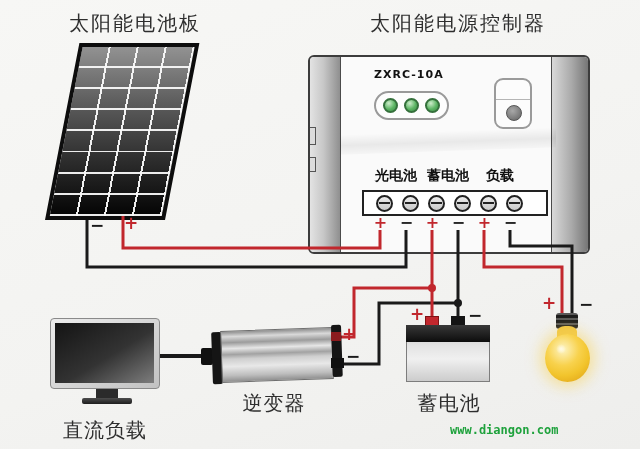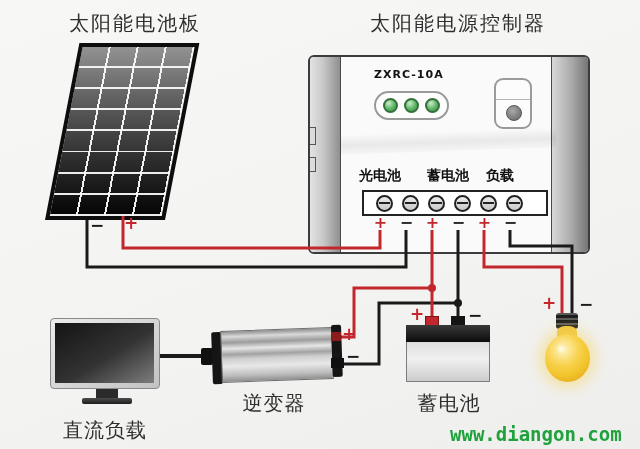--- a/index.html
+++ b/index.html
@@ -114,21 +114,21 @@
     background:repeating-linear-gradient(to bottom,#5a5a5a 0 2px,#1d1d1d 2px 5px);}
   #bulb-neck{left:557px;top:326px;width:20px;height:14px;border-radius:40% 40% 0 0;
     background:#f0c53e;}
   #bulb-globe{left:545px;top:334px;width:45px;height:48px;border-radius:50%;
     background:radial-gradient(circle at 40% 32%,#fdf4c4 0%,#f8d24d 38%,var(--bulb-yellow) 62%,#dc9c12 100%);
     box-shadow:0 0 14px 5px rgba(248,214,96,0.55);}
   #bulb-sparkle{left:556px;top:344px;width:10px;height:10px;border-radius:50%;
     background:radial-gradient(circle,#fffbe8 0%,rgba(255,250,220,0) 70%);}
 
   #watermark{left:450px;top:423px;width:190px;font-family:"DejaVu Sans Mono",monospace;
-    font-size:19px;font-weight:bold;color:var(--wm-green);white-space:nowrap;}
+    font-size:12px;font-weight:bold;color:var(--wm-green);white-space:nowrap;}
 </style>
 </head>
 <body>
 
 <div id="stage">
 
   <div class="abs zh title" style="left:68px;top:10px;width:134px;">太阳能电池板</div>
   <div class="abs zh title" style="left:360px;top:10px;width:196px;">太阳能电源控制器</div>
 
   <div id="solar-panel" class="abs"></div>
@@ -144,21 +144,21 @@
     <div id="ctl-model" class="abs">ZXRC-10A</div>
     <div id="led-cluster" class="abs">
         <div class="led"></div>
         <div class="led"></div>
         <div class="led"></div>
       </div>
     <div id="power-button" class="abs">
       <div id="power-button-divider" class="abs"></div>
       <div id="power-button-dot" class="abs"></div>
     </div>
-    <div class="term-group-label abs" style="left:39px;">光电池</div>
+    <div class="term-group-label abs" style="left:55px;">光电池</div>
     <div class="term-group-label abs" style="left:107px;">蓄电池</div>
     <div class="term-group-label abs" style="left:159px;text-align:center;">负载</div>
     <div id="terminal-strip" class="abs">
         <div class="screw"></div>
         <div class="screw"></div>
         <div class="screw"></div>
         <div class="screw"></div>
         <div class="screw"></div>
         <div class="screw"></div>
       </div>

